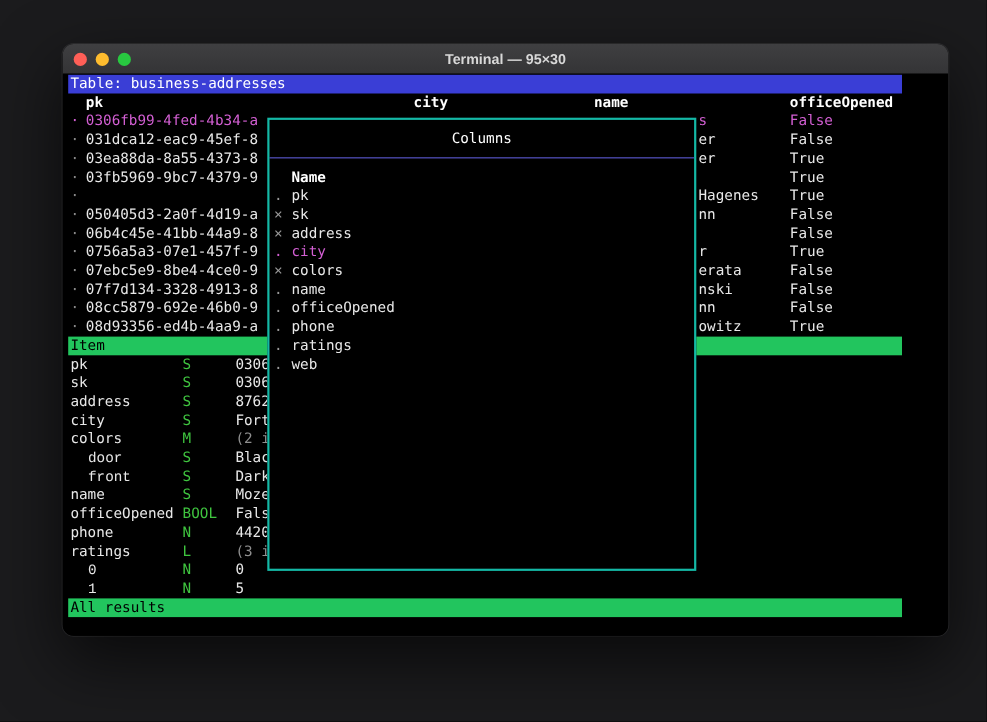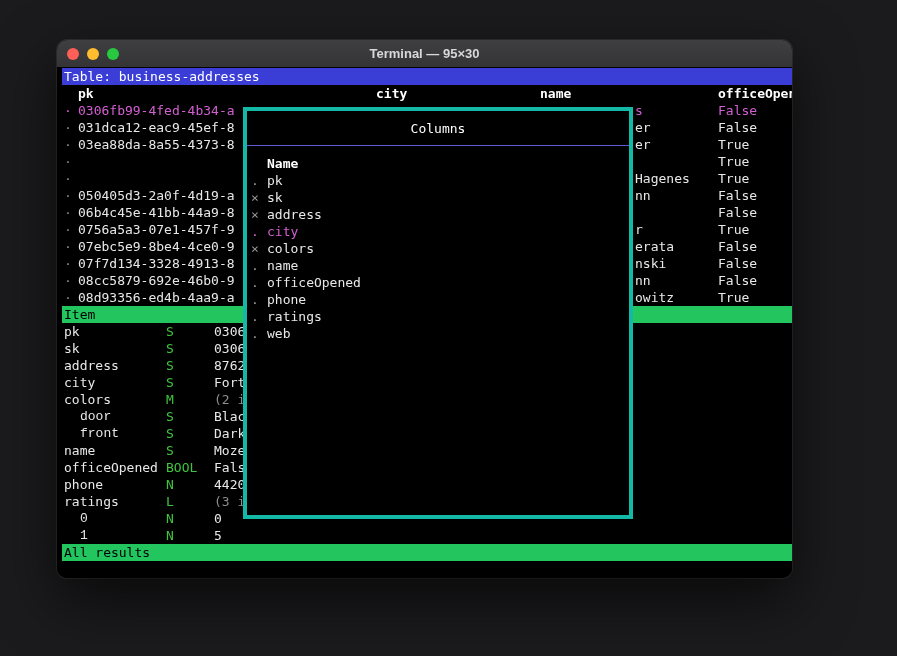--- a/index.html
+++ b/index.html
@@ -6,21 +6,21 @@
   html, body { margin: 0; padding: 0; }
   body {
     width: 897px; height: 656px;
     background: #1b1b1d;
     font-family: "DejaVu Sans Mono", monospace;
     overflow: hidden;
     position: relative;
   }
   .window {
     position: absolute; left: 57px; top: 40px;
-    width: 735px; height: 538px;
+    width: 805px; height: 538px;
     border-radius: 10px; overflow: hidden;
     background: #000;
     box-shadow: 0 22px 60px rgba(0,0,0,0.65), 0 0 0 1px rgba(255,255,255,0.09);
   }
   .titlebar {
     height: 28px;
     background: linear-gradient(#3f3f41, #343436);
     position: relative;
     display: flex; align-items: center; justify-content: center;
     border-bottom: 1px solid #000;
@@ -66,21 +66,21 @@
 
   .attr .aname { left: 2px; }
   .attr.indent .aname { left: 18px; font-family: Liberation Mono, monospace; }
   .attr .atype { left: 104px; color: #3fc43f; }
   .attr .aval { left: 144px; margin-left: 8px; }
   .attr .aval.dim { color: #8f8f8f; }
 
   .modal {
     position: absolute; left: 186px; top: 39px;
     width: 390px; height: 412px;
-    background: #000; border: 4px solid #14b8a6;
+    background: #000; border: 2px solid #14b8a6;
     z-index: 5;
   }
   .modal-title {
     height: 35px; line-height: 35px;
     border-bottom: 1px solid #5d5ad4;
     text-align: center; color: #ffffff;
   }
   .modal-header {
     margin-top: 9px; height: 17px; line-height: 17px;
     padding-left: 20px; font-weight: bold; color: #ffffff;
@@ -129,20 +129,21 @@
       <span class="office">False</span>
     </div>
     <div class="line row">
       <span class="marker">·</span>
       <span class="pk">03ea88da-8a55-4373-8</span>
       <span class="frag">er</span>
       <span class="office">True</span>
     </div>
     <div class="line row">
       <span class="marker">·</span>
+      <span class="pk">03fb5969-9bc7-4379-9</span>
       <span class="frag"></span>
       <span class="office">True</span>
     </div>
     <div class="line row">
       <span class="marker">·</span>
       <span class="frag">Hagenes</span>
       <span class="office">True</span>
     </div>
     <div class="line row">
       <span class="marker">·</span>

